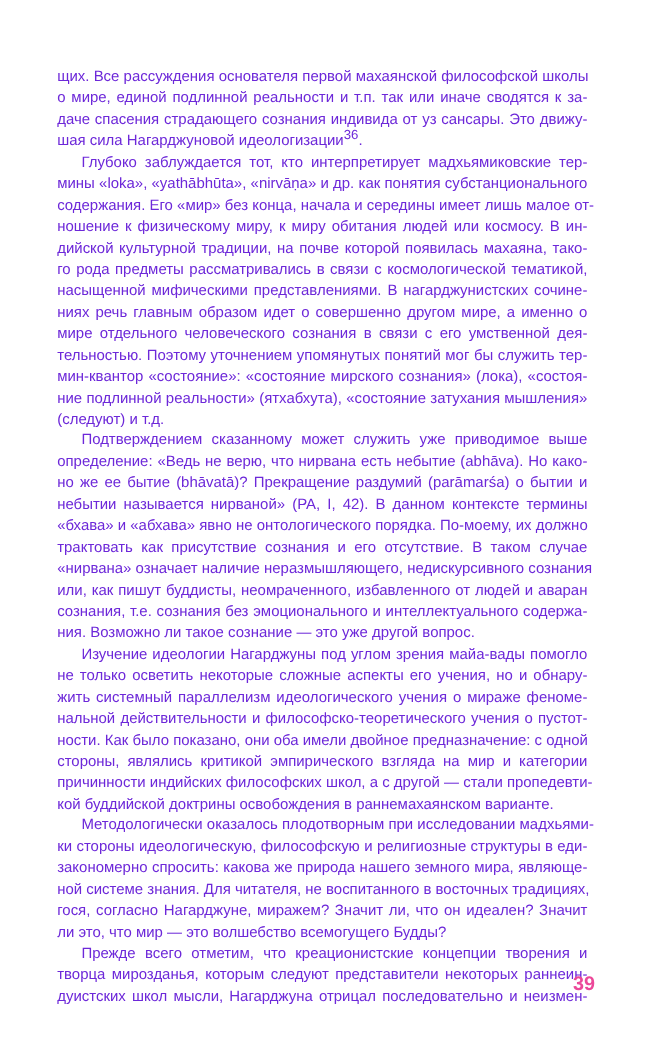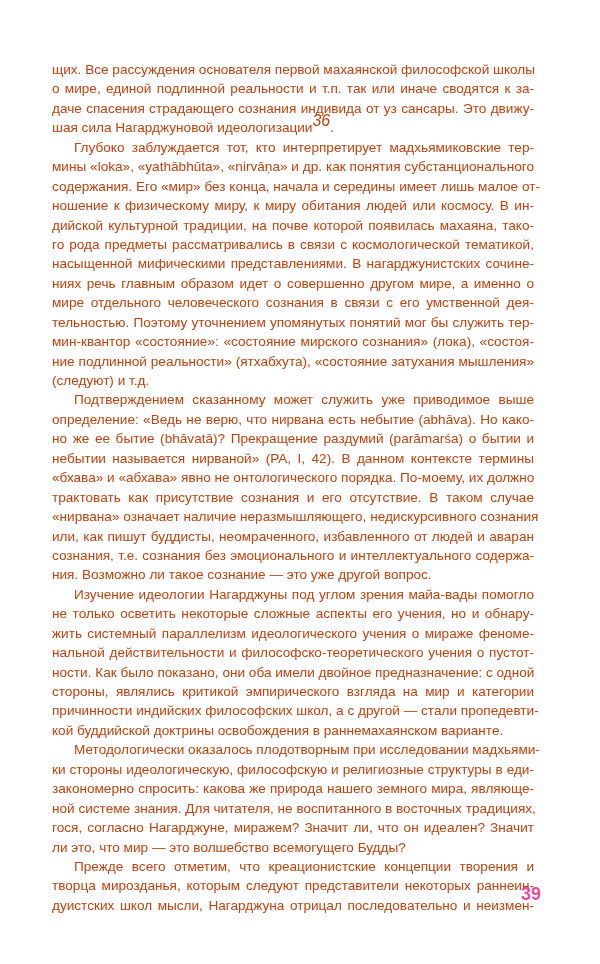--- a/index.html
+++ b/index.html
@@ -1,28 +1,28 @@
 <!DOCTYPE html>
 <html><head>
 <meta charset="utf-8">
 <style>
   html, body { margin: 0; padding: 0; background: #ffffff; }
   body { width: 600px; height: 964px; position: relative; overflow: hidden; }
   .page {
     position: absolute; left: 52px; top: 60px; width: 482px;
     font-family: "Liberation Sans", sans-serif;
-    font-size: 13.6px; line-height: 19.45px; color: #c2410c;
+    font-size: 13.6px; line-height: 19.45px; color: #6d28d9;
   }
   .line {
     display: block; white-space: nowrap; height: 19.45px;
     text-align: justify; text-align-last: justify;
   }
   .line.last { text-align-last: left; }
   .line.indent { padding-left: 22px; }
-  sup { font-size: 16px; line-height: 0; vertical-align: 6px; font-style: italic; }
+  sup { font-size: 12px; line-height: 0; vertical-align: 6px; }
   .page-number {
     position: absolute; left: 521px; top: 884px;
     font-family: "Liberation Sans", sans-serif; font-weight: bold;
     font-size: 18px; color: #ec4899;
   }
 </style>
 </head>
 <body>
 
 <div class="page" id="page-body">

